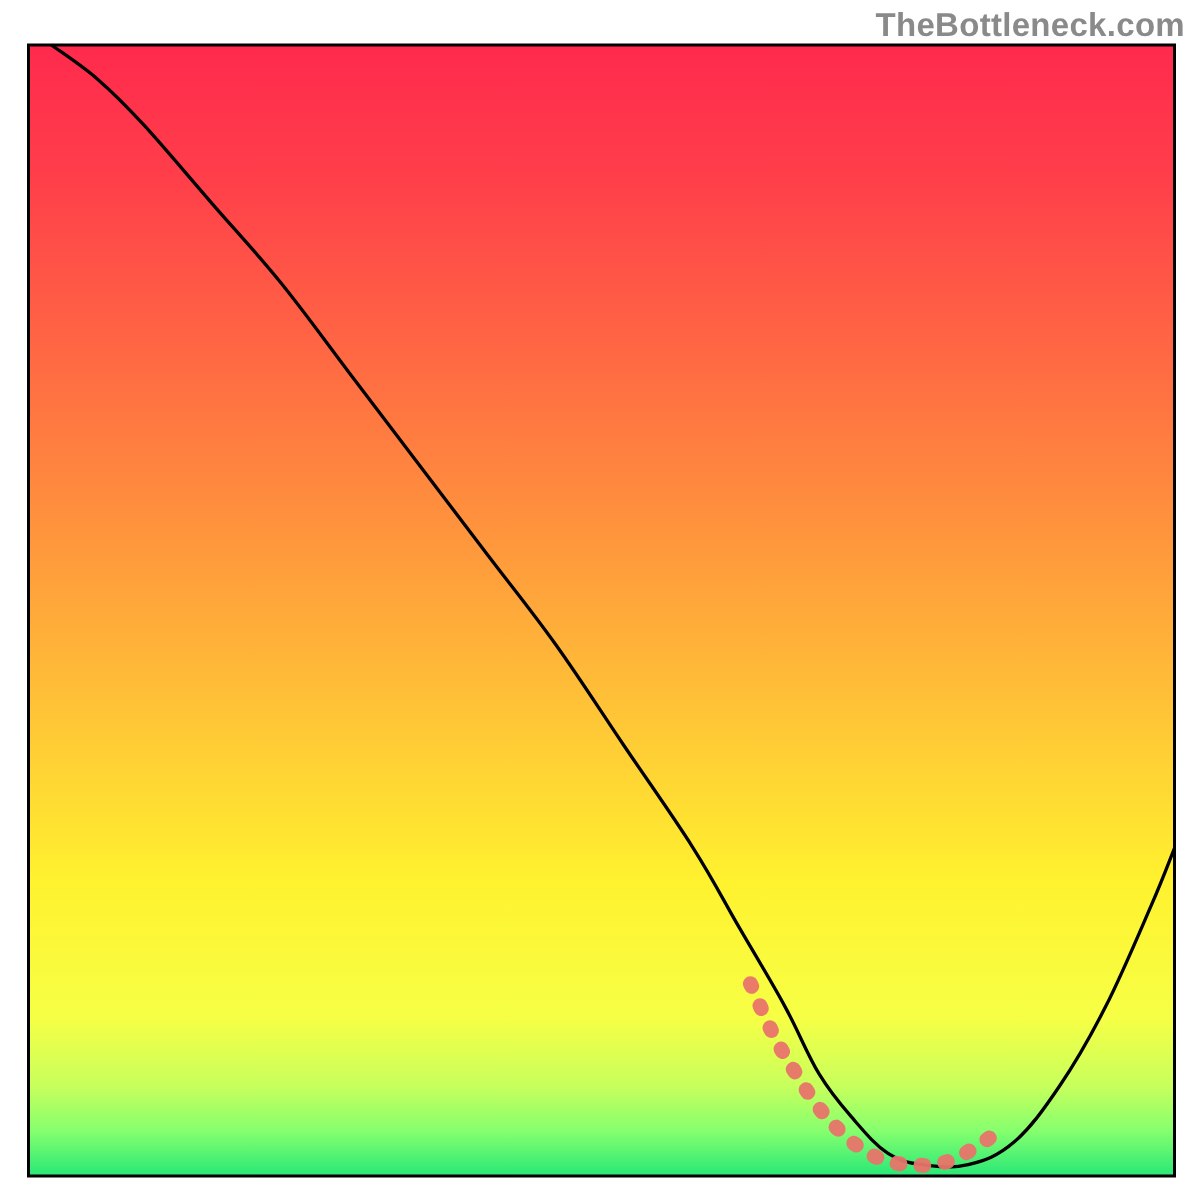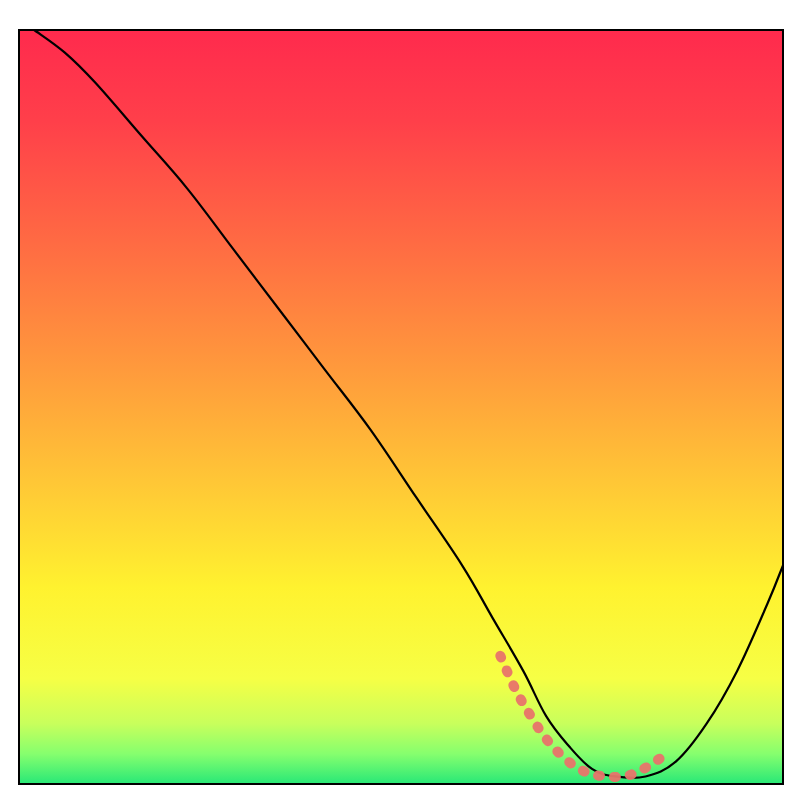--- a/index.html
+++ b/index.html
@@ -29,20 +29,21 @@
   svg {
     position: absolute;
     left: 0;
     top: 0;
   }
 </style>
 </head>
 <body>
 <div class="wrap">
 
+  <div class="attribution">TheBottleneck.com</div>
 
   <svg id="chart-svg" width="800" height="800" viewBox="0 0 800 800">
     <defs>
       <linearGradient id="bg-grad" x1="0" y1="0" x2="0" y2="1">
 
       <stop offset="0%" stop-color="#ff2a4d"></stop>
           <stop offset="12%" stop-color="#ff3f4a"></stop>
           <stop offset="28.000000000000004%" stop-color="#ff6a43"></stop>
           <stop offset="45%" stop-color="#ff9a3c"></stop>
           <stop offset="60%" stop-color="#ffc736"></stop>

